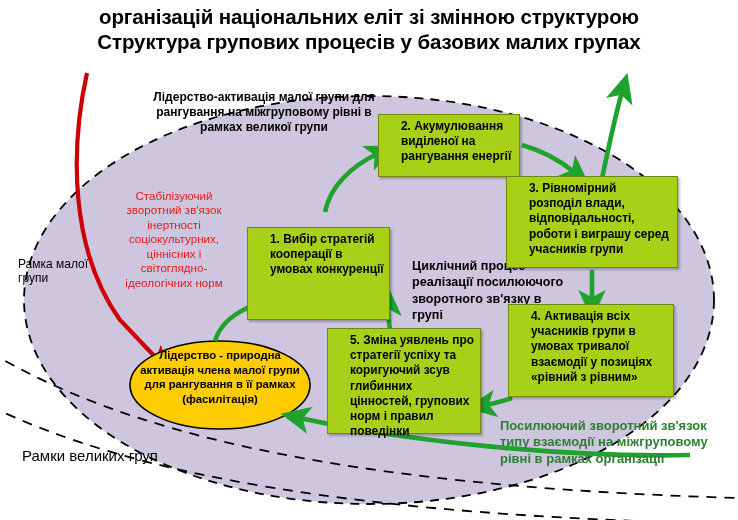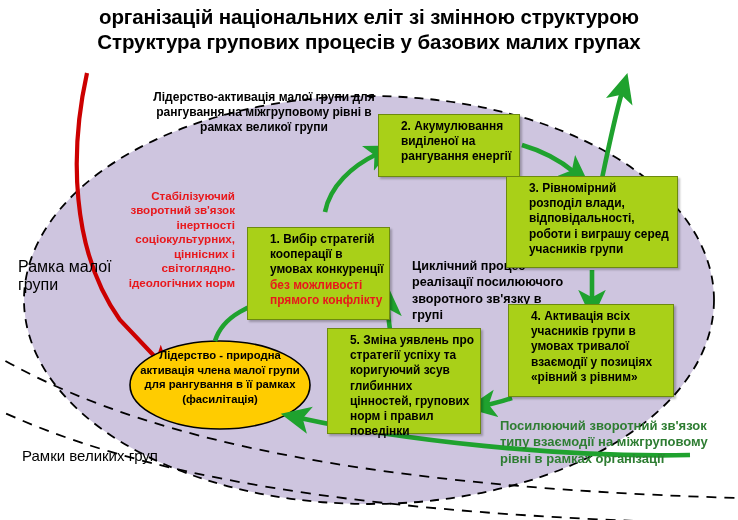--- a/index.html
+++ b/index.html
@@ -19,37 +19,37 @@
   .title span{display:block;}
 
   .txt{position:absolute;}
 
   .center-lead{
     left:150px;top:90px;width:228px;text-align:center;
     font-size:12px;font-weight:bold;color:#000000;line-height:1.26;
   }
 
   .red-note{
-    left:113px;top:189px;width:122px;text-align:right;
-    font-size:11.6px;font-weight:bold;color:#E8181C;line-height:1.25;
+    left:113px;top:189px;width:122px;text-align:center;
+    font-size:11.6px;font-weight:normal;color:#E8181C;line-height:1.25;
   }
 
   .cyclic-note{
     left:412px;top:258px;width:160px;text-align:left;
     font-size:12.6px;font-weight:bold;color:#000;line-height:1.3;
   }
 
   .green-note{
     left:500px;top:418px;width:232px;text-align:left;
     font-size:13px;font-weight:bold;color:#2E7D32;line-height:1.26;
   }
 
   .lbl-small-frame{
     left:18px;top:258px;width:96px;text-align:left;
-    font-size:16px;font-weight:normal;color:#000;line-height:1.15;
+    font-size:12px;font-weight:normal;color:#000;line-height:1.15;
   }
   .lbl-big-frames{
     left:22px;top:447px;width:150px;text-align:left;
     font-size:15px;font-weight:normal;color:#000;line-height:1.15;
   }
 
   .ellipse-text{
     position:absolute;left:140px;top:348px;width:160px;text-align:center;
     font-size:11.3px;font-weight:bold;color:#000;line-height:1.3;
   }
@@ -119,21 +119,20 @@
   <div class="txt green-note">Посилюючий зворотний зв'язок типу взаємодії на міжгруповому рівні в рамках організації</div>
 
   <div class="txt lbl-small-frame">Рамка малої групи</div>
 
   <div class="txt lbl-big-frames">Рамки великих груп</div>
 
   <div class="ellipse-text">Лідерство - природна активація члена малої групи для рангування в її рамках (фасилітація)</div>
 
   <div class="box" id="box1">
     <span class="blk">1. Вибір стратегій кооперації в умовах конкуренції</span>
-    <span class="red">без можливості прямого конфлікту</span>
   </div>
 
   <div class="box" id="box2">
     <span class="blk">2. Акумулювання виділеної на рангування енергії</span>
   </div>
 
   <div class="box" id="box3">
     <span class="blk">3. Рівномірний розподіл влади, відповідальності, роботи і виграшу серед учасників групи</span>
   </div>
 

